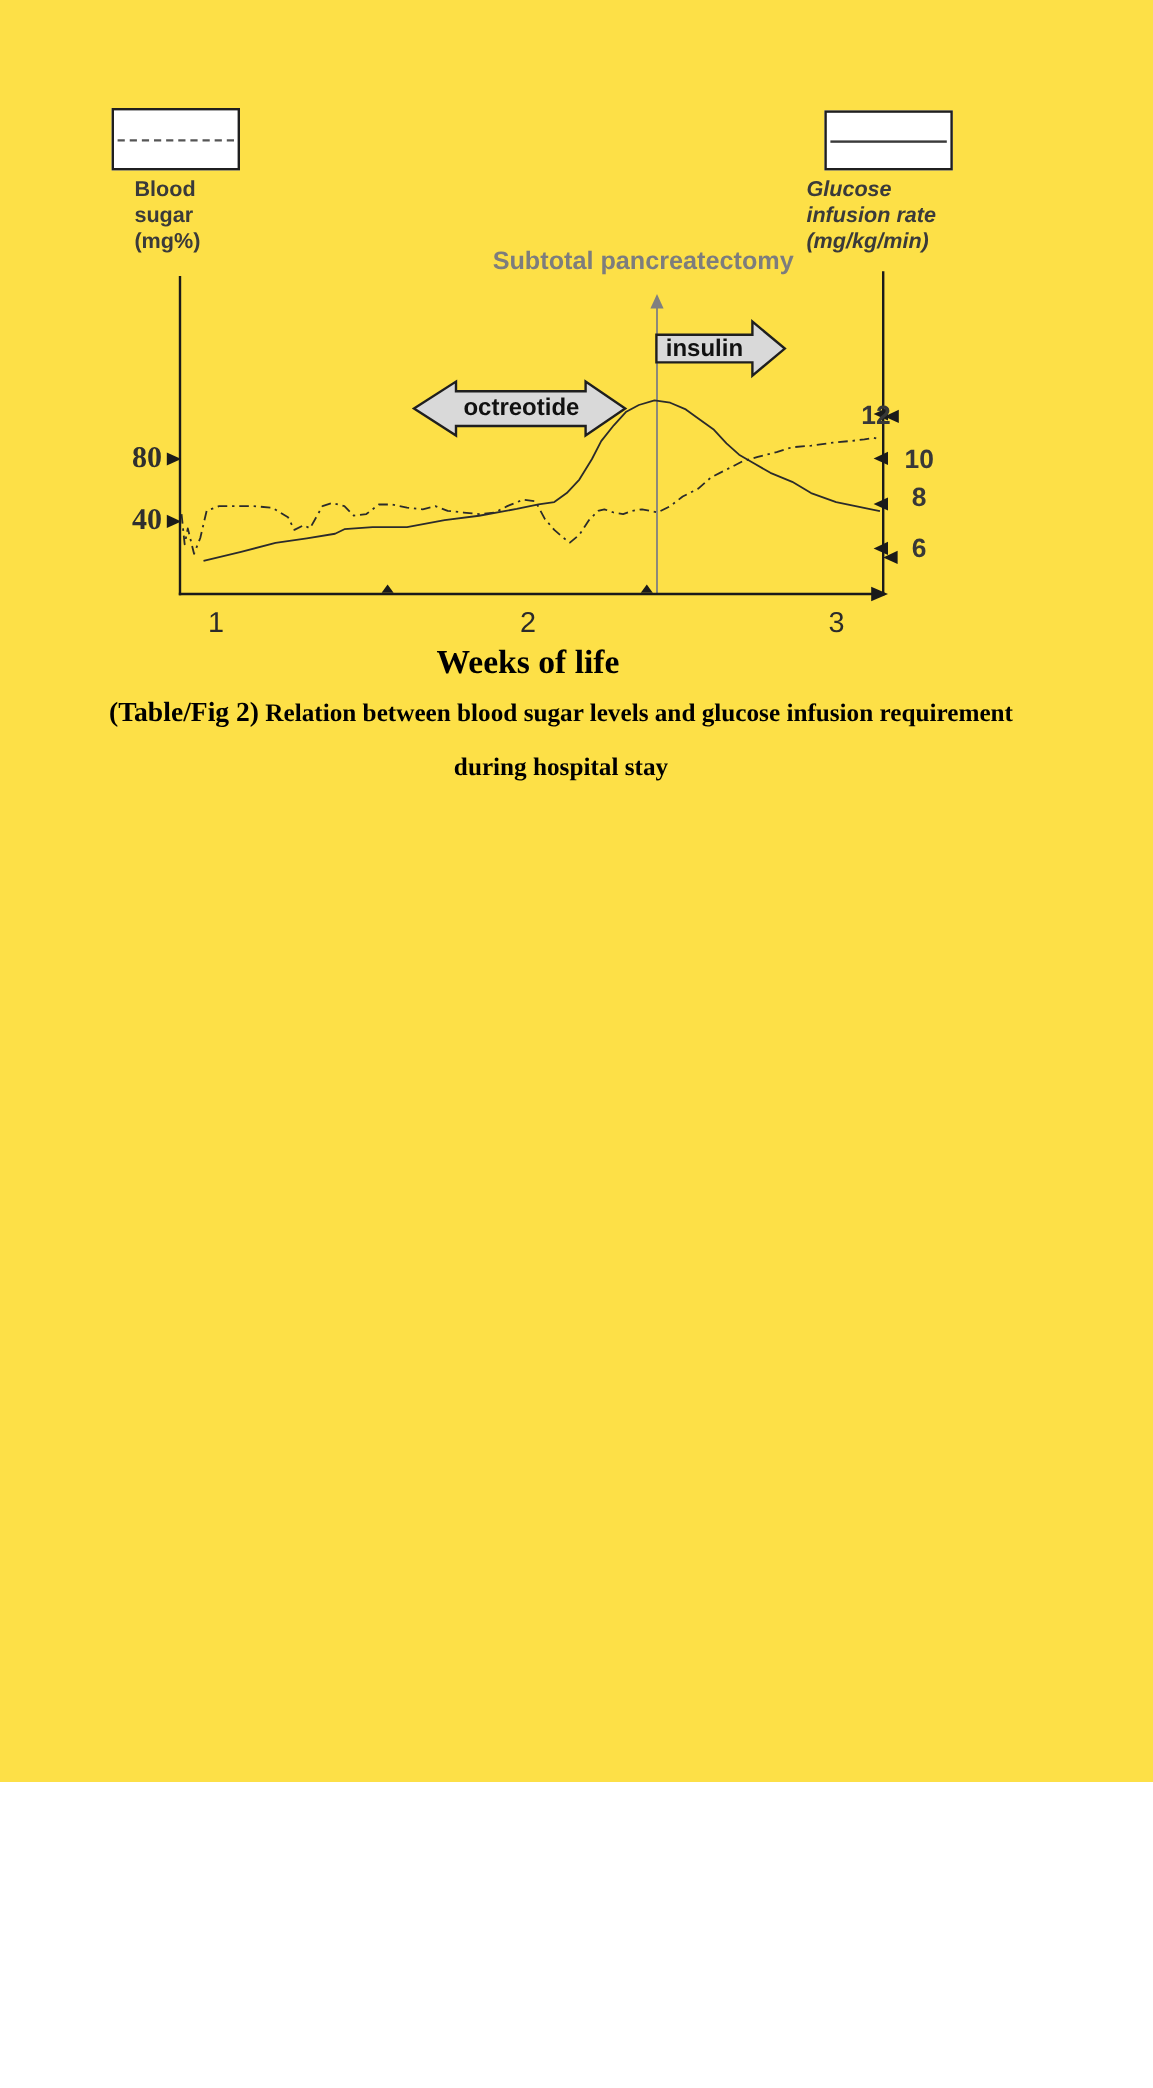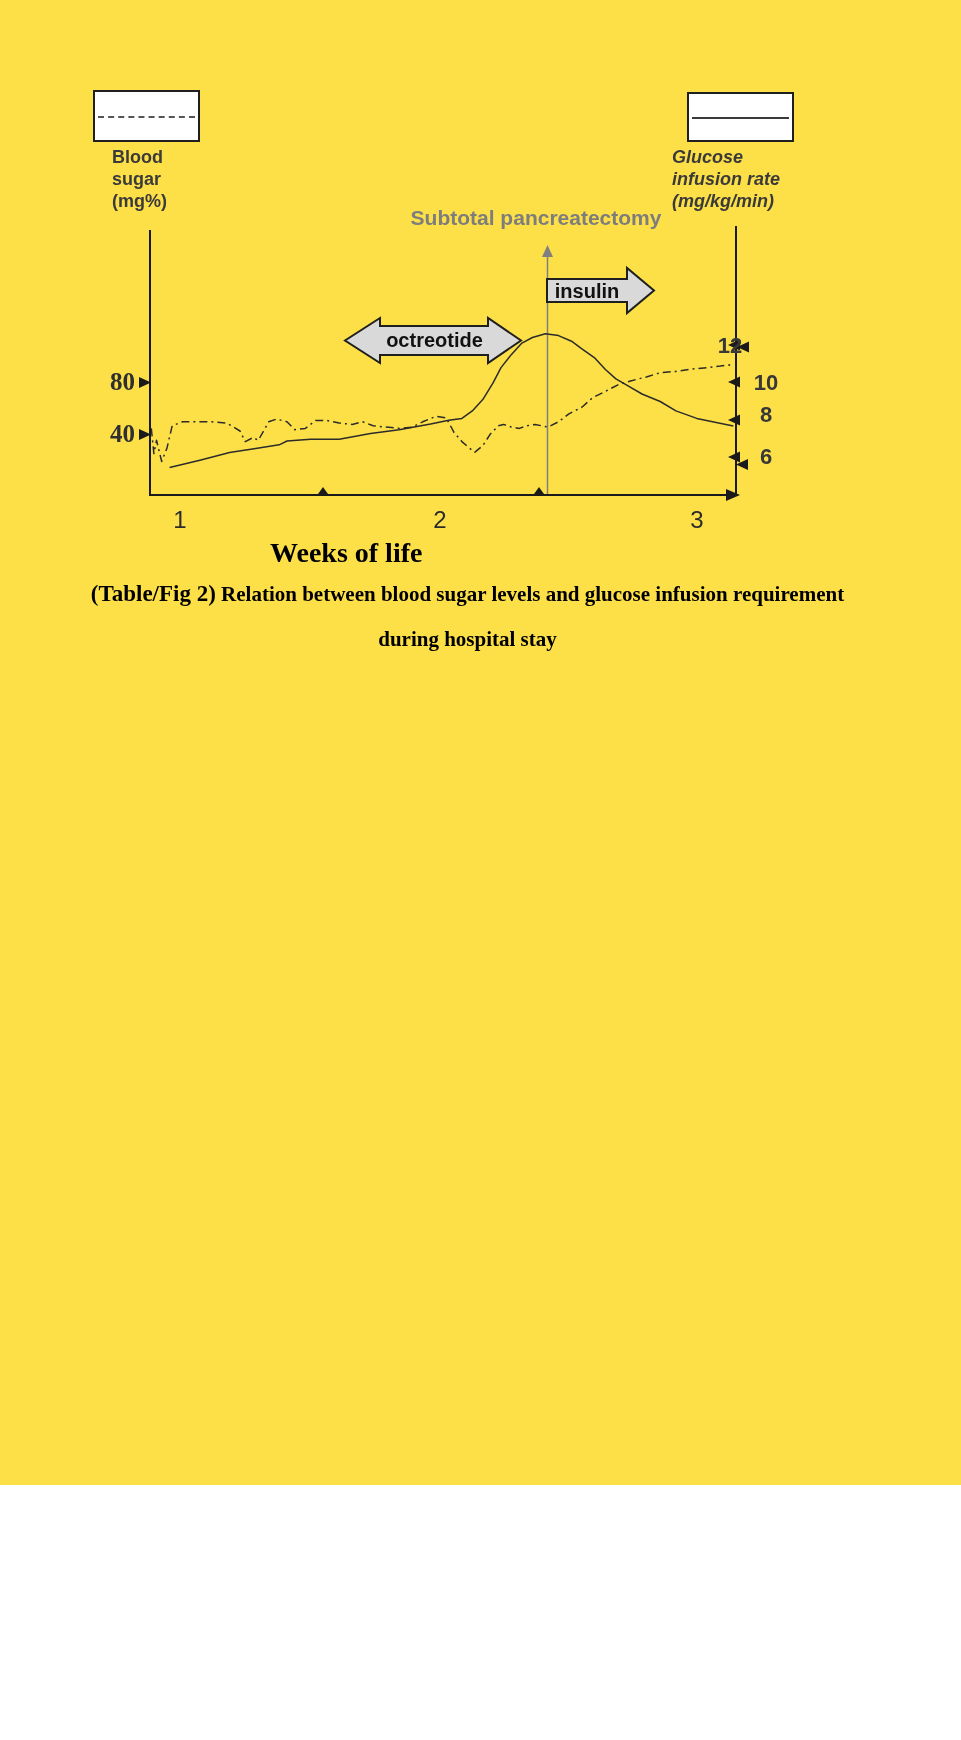--- a/index.html
+++ b/index.html
@@ -11,21 +11,21 @@
   .rule-dashed{border-top:2px dashed #555;}
   .rule-solid{border-top:2px solid #3a3a3a;}
   .legend-label{position:absolute;font-weight:bold;font-size:18px;line-height:22px;color:#3a3a3a;}
   .annot-gray{position:absolute;font-weight:bold;font-size:21px;color:#7d7d7d;text-align:center;}
   .arrow-label{position:absolute;font-weight:bold;font-size:20px;color:#111;text-align:center;}
   .ytick-left{position:absolute;width:40px;text-align:right;
               font-family:"Liberation Serif",serif;font-weight:bold;font-size:25px;color:#2f2f2f;}
   .ytick-right{position:absolute;width:36px;text-align:center;
                font-weight:bold;font-size:22px;color:#383838;}
   .xtick{position:absolute;width:40px;text-align:center;font-size:24px;color:#2b2b2b;}
-  .xlabel{position:absolute;left:270px;top:537px;width:340px;
+  .xlabel{position:absolute;left:270px;top:537px;width:340px;text-align:center;
           font-family:"Liberation Serif",serif;font-weight:bold;font-size:28px;color:#000;}
   .caption{position:absolute;left:10px;top:580px;width:915px;text-align:center;
            font-family:"Liberation Serif",serif;font-weight:bold;color:#000;}
   .caption .l1{font-size:21px;line-height:28px;}
   .caption .prefix{font-size:23px;}
   .caption .l2{font-size:21px;line-height:28px;margin-top:17px;}
 </style>
 </head>
 <body>
 

